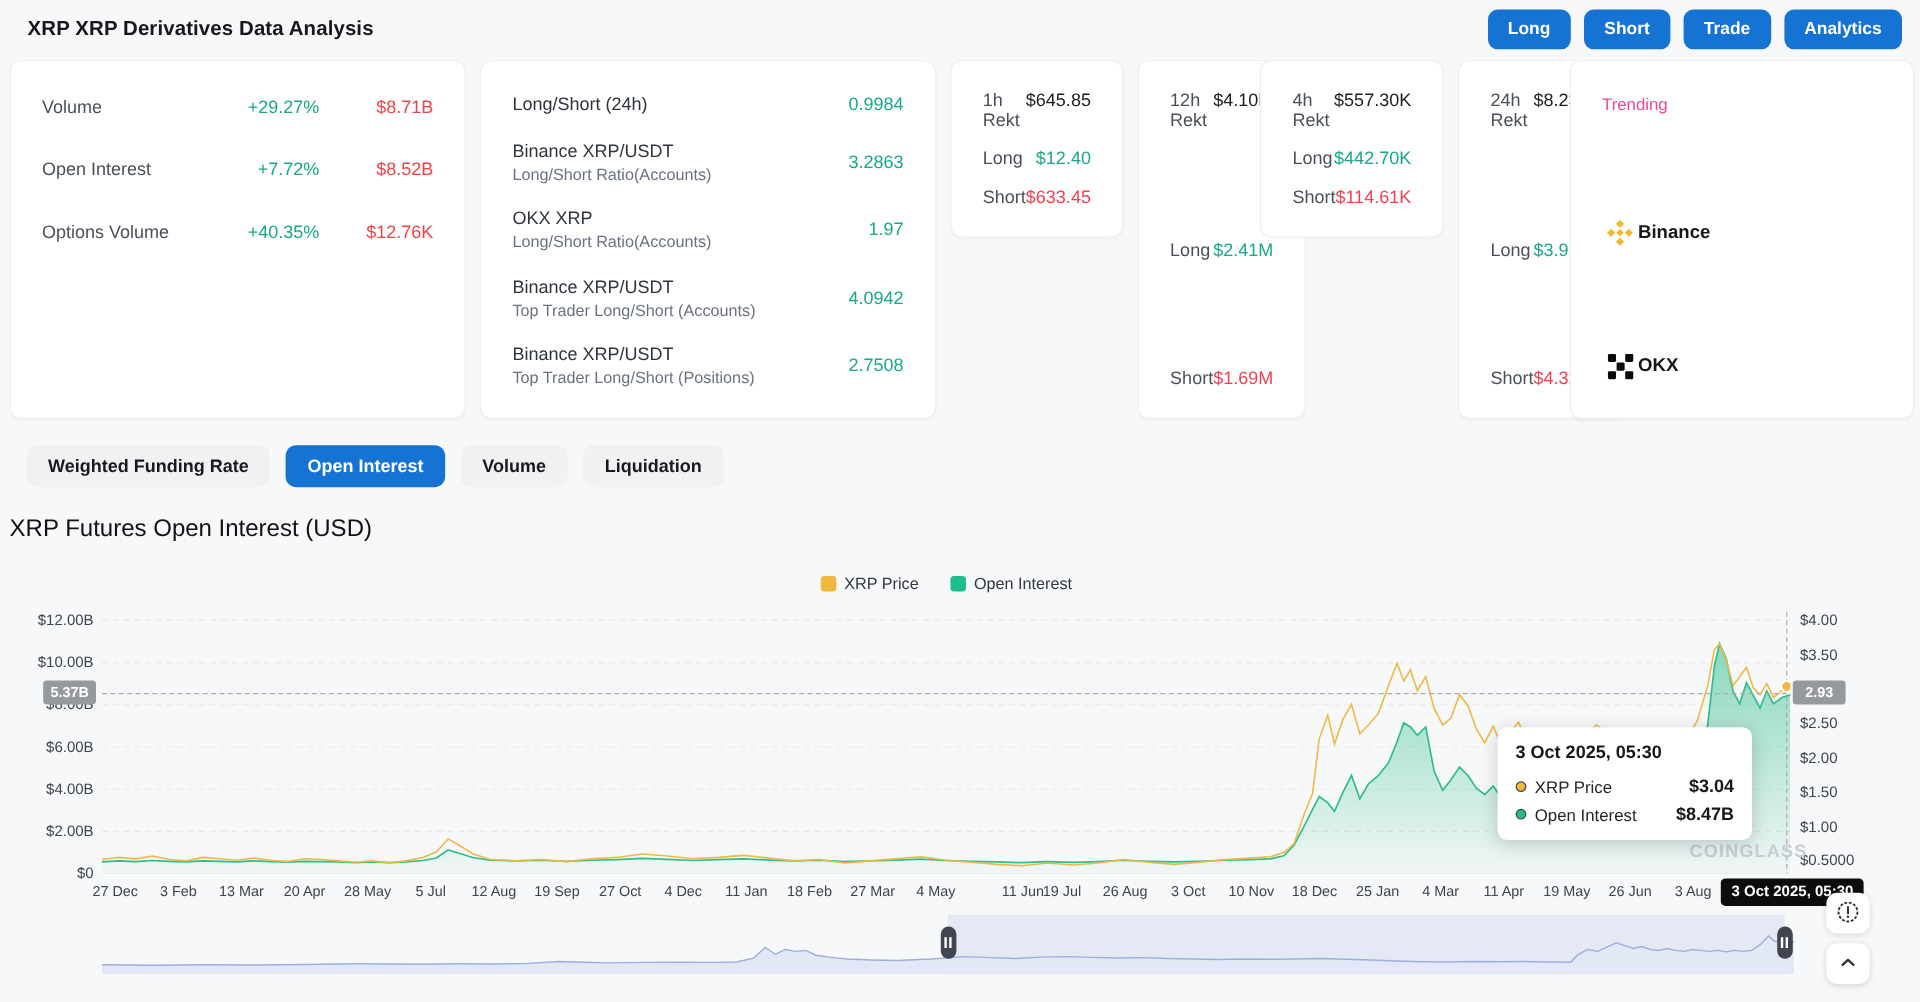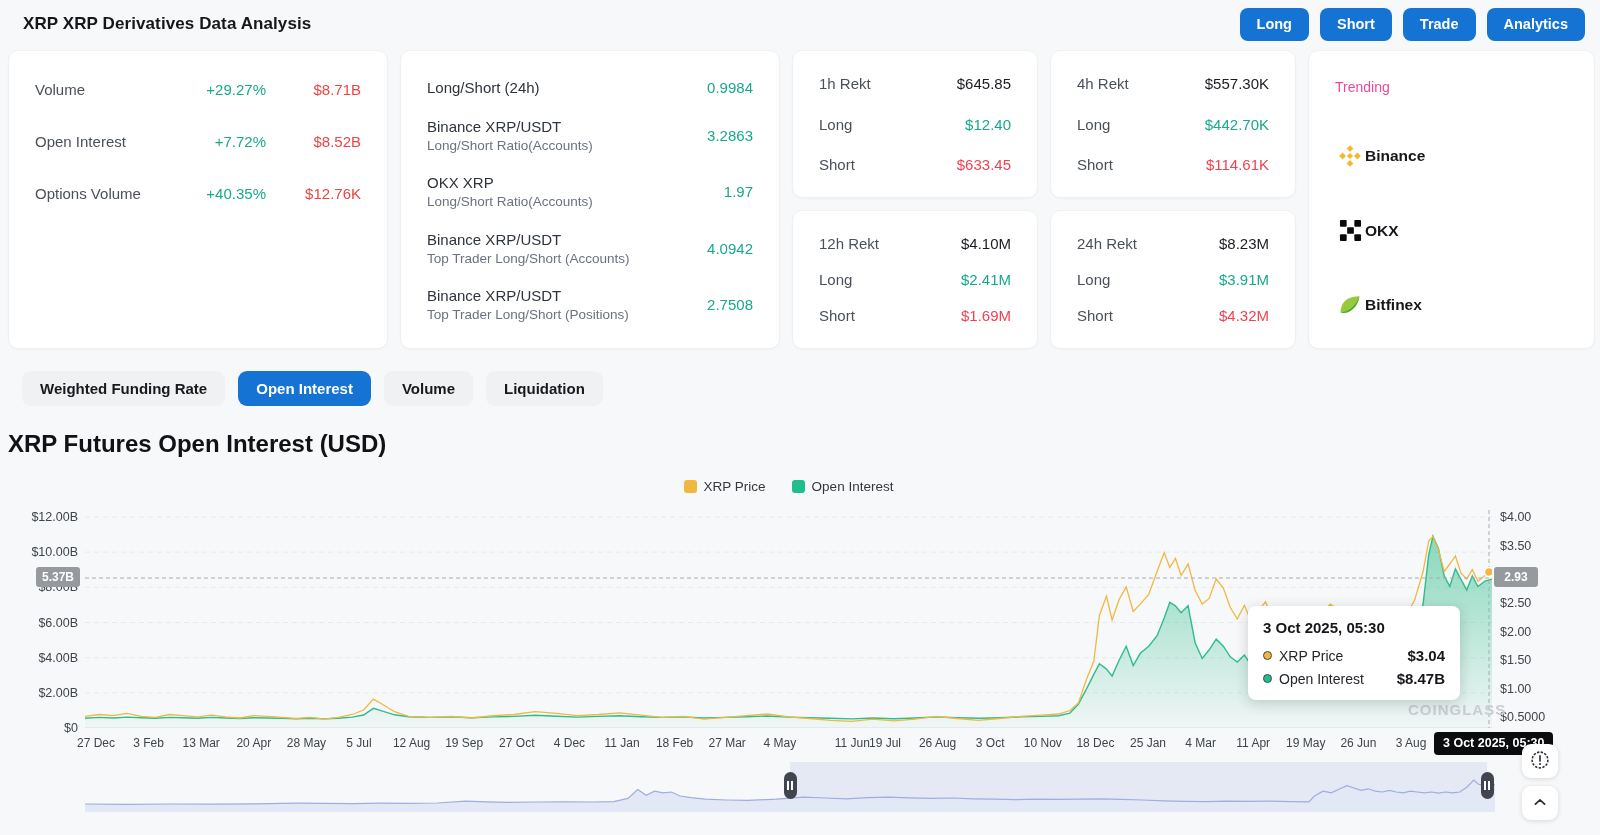--- a/index.html
+++ b/index.html
@@ -21,21 +21,21 @@
   .s-label{color:#4a505a}
   .s-change{margin-left:auto;color:var(--green)}
   .s-value{width:95px;text-align:right;color:#ef4444}
 
   .ratios{display:flex;flex-direction:column;justify-content:space-between;padding:28px 26px 26px}
   .ratio-row{display:flex;align-items:center;justify-content:space-between}
   .r-label{font-size:15px;color:#2e343c}
   .r-sub{font-size:13.5px;color:#6a7280;margin-top:3px}
   .r-value{color:var(--green);font-size:15px}
 
-  .rekt-col{display:flex;flex-direction:column;gap:12px}
+  .rekt-col{display:flex;flex-direction:row;gap:12px}
   .rekt{display:flex;flex-direction:column;justify-content:space-between;padding:24px 26px}
   .rekt-col .rekt:first-child{height:148px}
   .rekt-col .rekt:last-child{flex:1}
   .rekt-row{display:flex;justify-content:space-between;font-size:15px}
   .rk-label{color:#4a505a}
   .rk-total{color:#1b1d22}
   .rk-long{color:var(--green)}
   .rk-short{color:var(--red)}
 
   .trending{display:flex;flex-direction:column;justify-content:space-between;padding:28px 26px 30px}
@@ -43,21 +43,21 @@
   .trend-item{display:flex;align-items:center;cursor:pointer}
   .trend-icon{width:30px;height:26px;display:flex;align-items:center;justify-content:center}
   .trend-name{font-size:15.5px;font-weight:700;color:#15171a}
   .bybit-word{font-size:8.5px;font-weight:800;color:#0b0b0d;letter-spacing:.3px}
   .bybit-word em{font-style:normal;color:#F7A600}
 
   .tabs{display:flex;gap:13px;margin:22px 0 0 22px}
   .tab{height:35px;padding:0 18px;border:none;border-radius:9px;background:#f0f1f3;color:#17191c;font-weight:700;font-size:15px;font-family:inherit;cursor:pointer}
   .tab.active{background:var(--blue);color:#fff}
 
-  .chart-title{font-size:24px;font-weight:700;margin:24px 16px 0 8px;color:#111215}
+  .chart-title{font-size:20px;font-weight:400;margin:24px 16px 0 8px;color:#111215}
 
   .legend{position:absolute;left:85px;top:479px;width:1407px;display:flex;justify-content:center;gap:26px}
   .legend-item{display:flex;align-items:center;gap:7px;font-size:13.5px;color:#34383e;cursor:pointer}
   .legend-swatch{width:13px;height:13px;border-radius:3px}
 
   #plotSvg{position:absolute;left:85px;top:510px}
   .gridline{stroke:#e7e9ec;stroke-width:1;stroke-dasharray:5 4}
   .axisline{stroke:#dcdfe3;stroke-width:1}
   .crossline{stroke:#a7abb1;stroke-width:1;stroke-dasharray:4 3}
 
@@ -238,29 +238,20 @@
               <g fill="#0b0b0d">
                 <rect x="1" y="1" width="7" height="7" rx="1"></rect>
                 <rect x="16" y="1" width="7" height="7" rx="1"></rect>
                 <rect x="8.5" y="8.5" width="7" height="7" rx="1"></rect>
                 <rect x="1" y="16" width="7" height="7" rx="1"></rect>
                 <rect x="16" y="16" width="7" height="7" rx="1"></rect>
               </g>
             </svg>
           </span>
           <span class="trend-name">OKX</span>
-        </div>
-        <div class="trend-item">
-          <span class="trend-icon">
-            <svg width="26" height="26" viewBox="0 0 26 26">
-              <path d="M3.5 20.5 C3.8 9 11 4.4 22.5 4.2 C21 14.8 12.6 20.8 6.4 20.9 C5.3 20.9 4.3 20.8 3.5 20.5Z" fill="#97C93D"></path>
-              <path d="M3.5 20.5 C10.5 19.6 18.6 15.3 22.5 4.2 C21.2 15.2 12.4 21.6 5.9 21 C5 20.9 4.1 20.8 3.5 20.5Z" fill="#3FA33F" opacity="0.85"></path>
-            </svg>
-          </span>
-          <span class="trend-name">Bitfinex</span>
         </div>
       </div>
   </section>
 
   <nav class="tabs" id="tabs">
       <button class="tab">Weighted Funding Rate</button>
       <button class="tab active">Open Interest</button>
       <button class="tab">Volume</button>
       <button class="tab">Liquidation</button>
     </nav>

